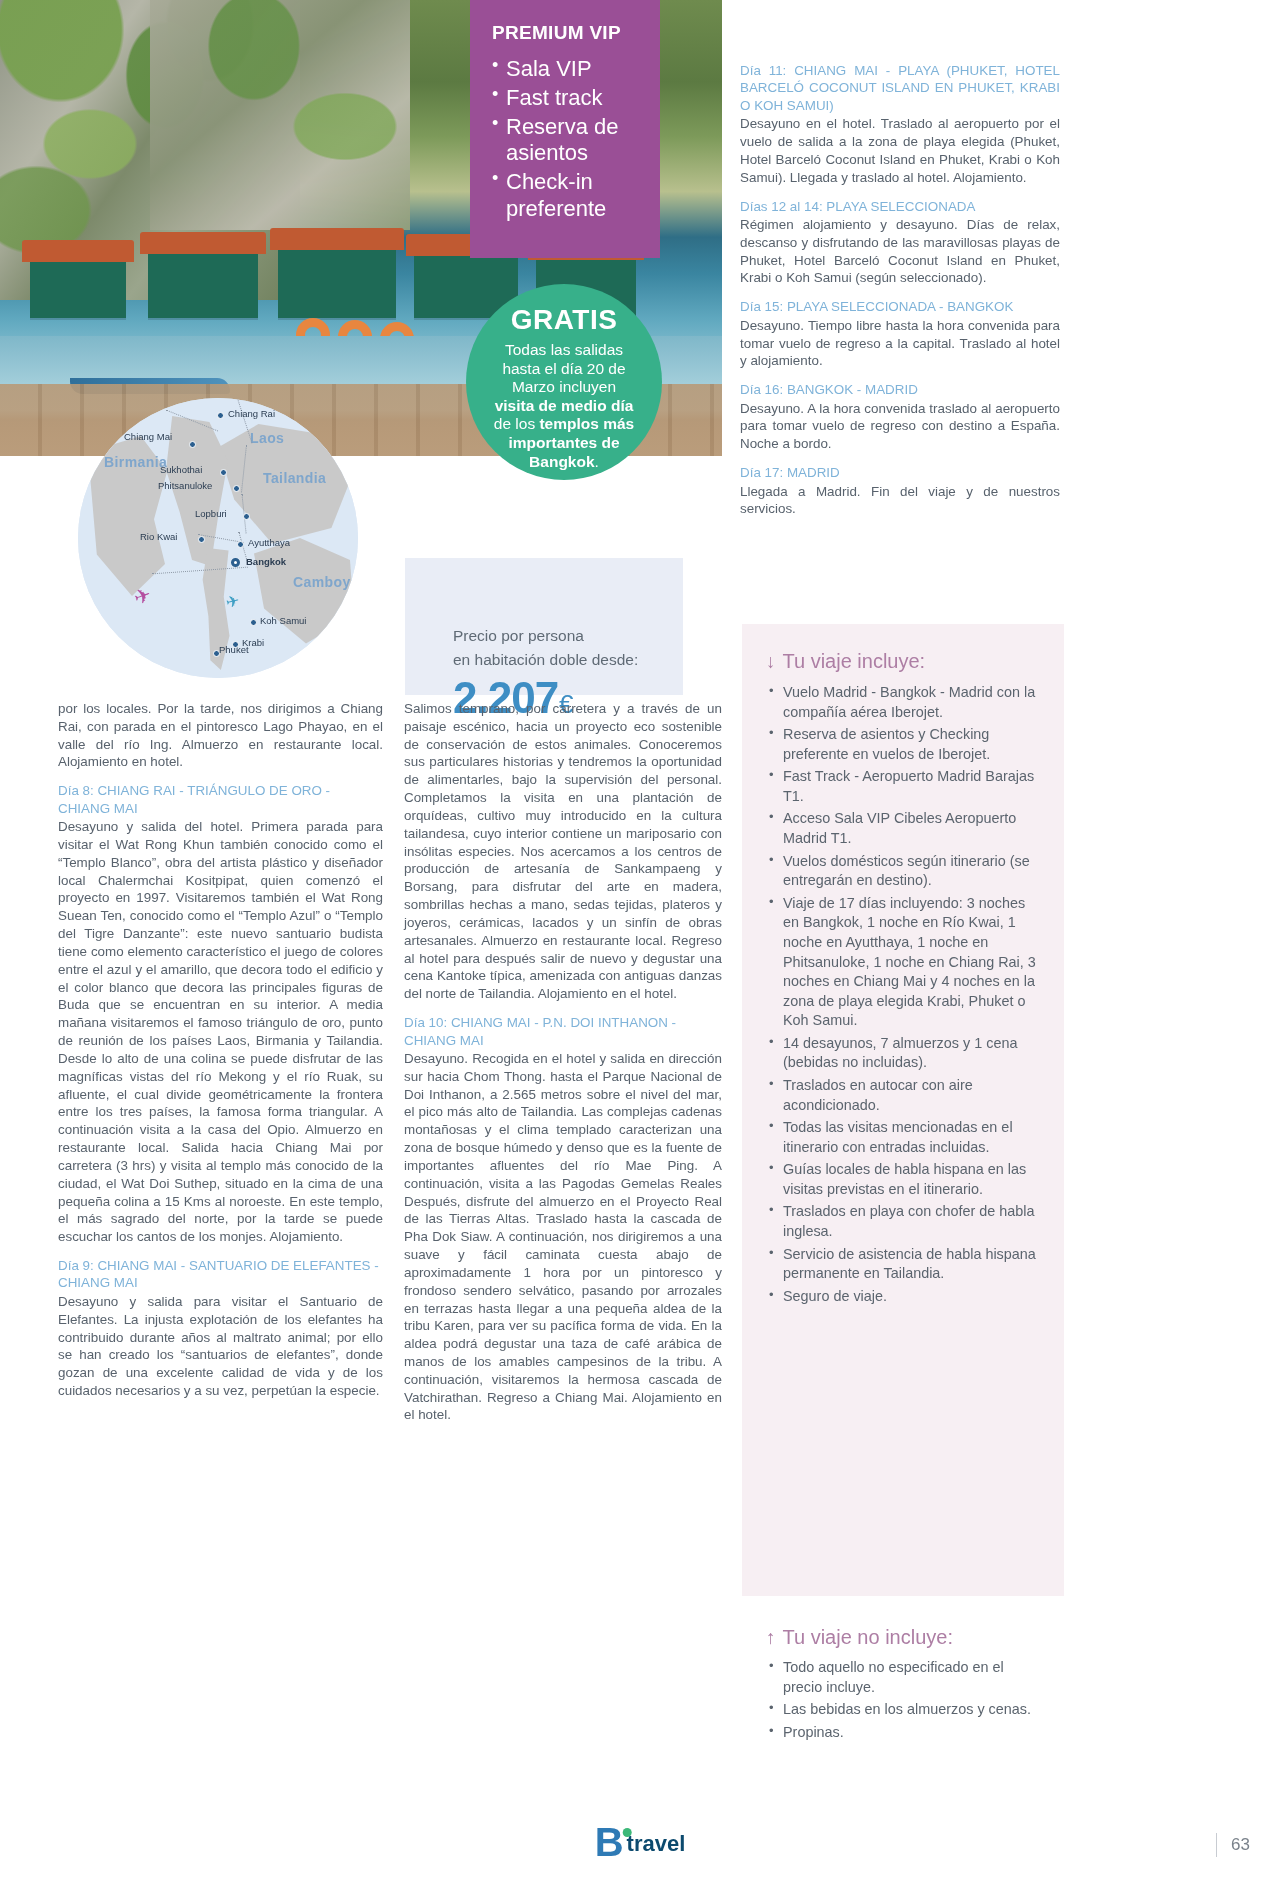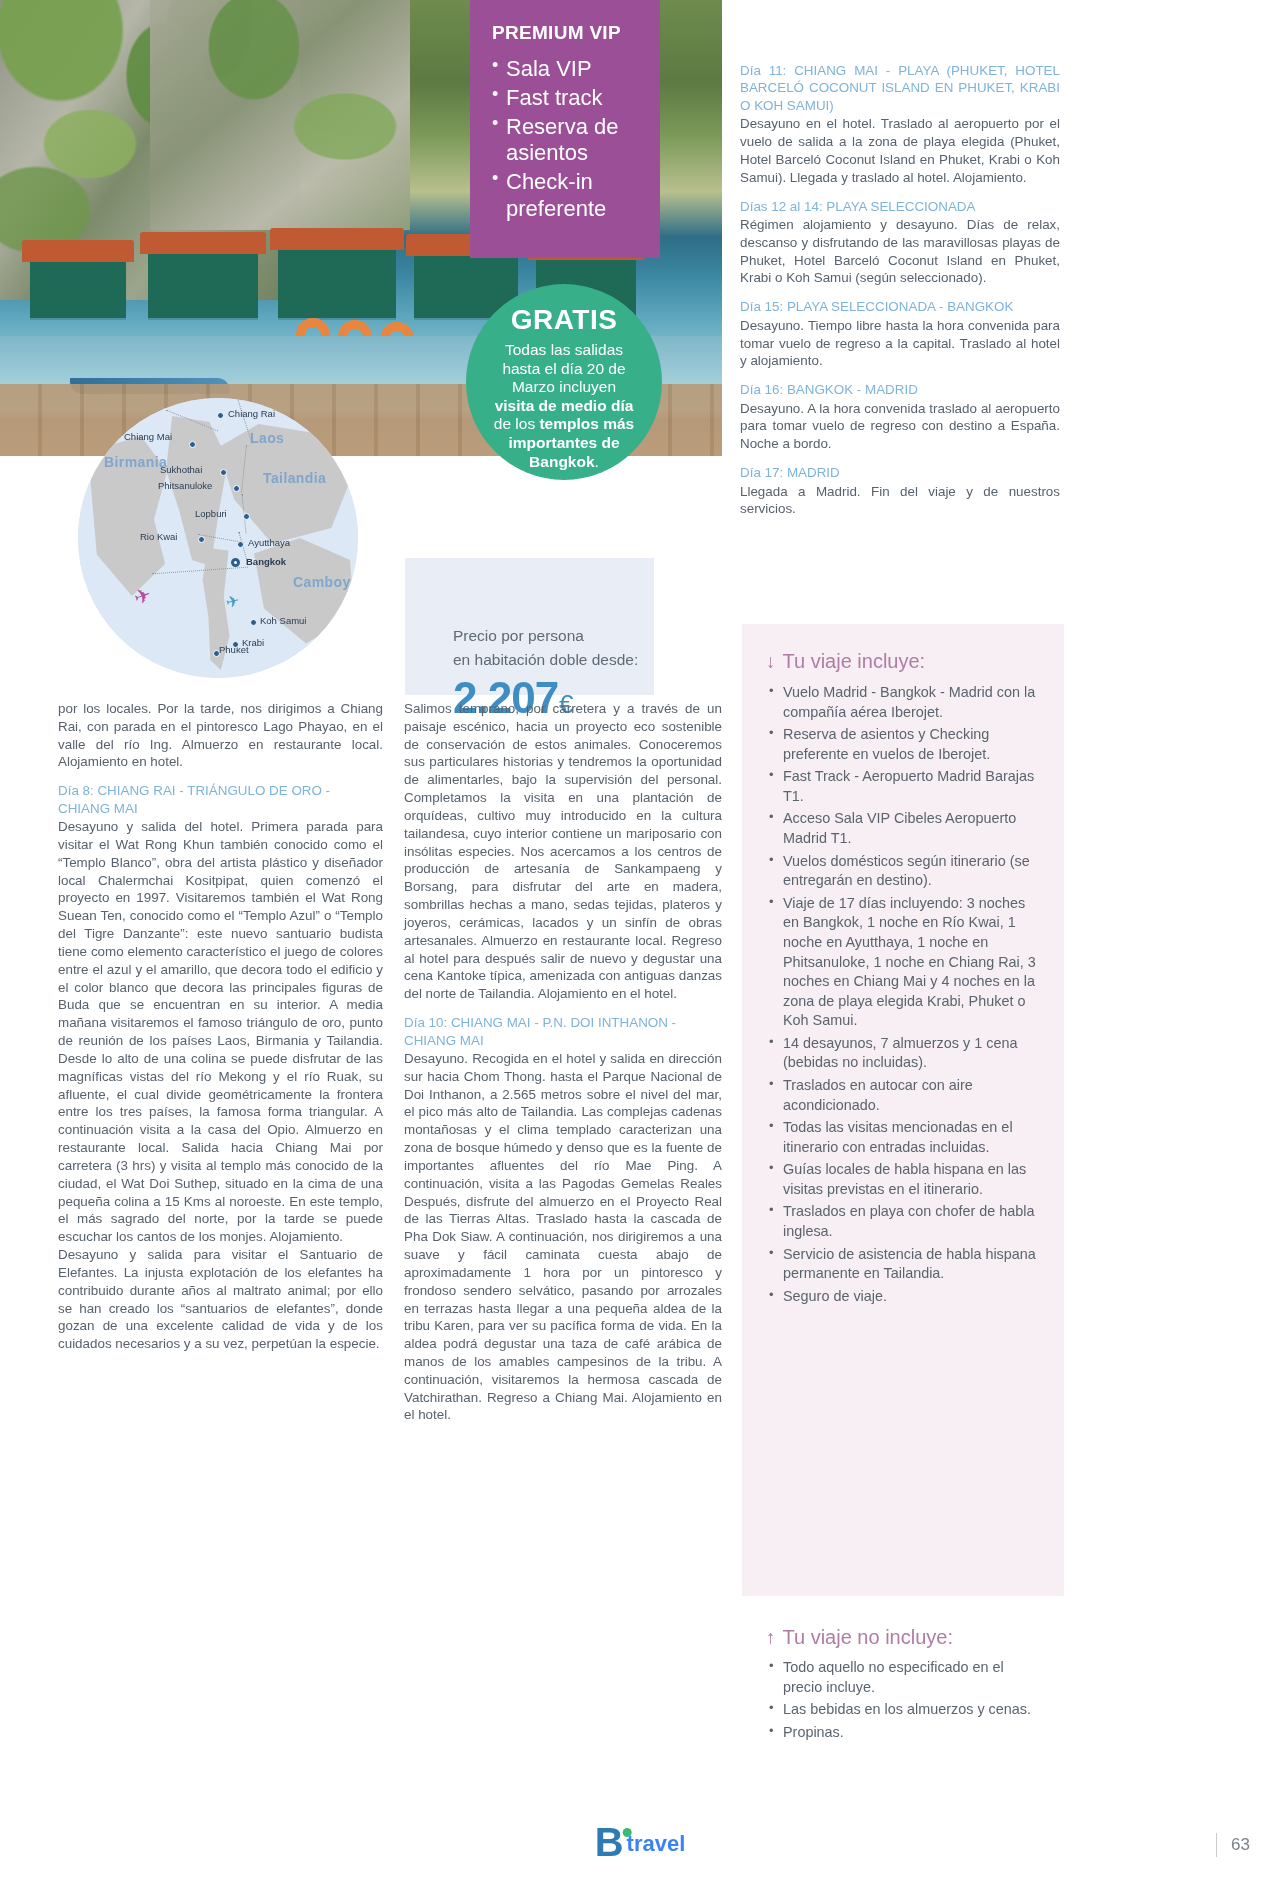--- a/index.html
+++ b/index.html
@@ -87,21 +87,21 @@
     background:#37b08a;
     color:#fff; text-align:center;
     padding-top:22px;
   }
   .gratis-title{ font-size:28px; font-weight:bold; letter-spacing:.5px; line-height:1; margin-bottom:7px;}
   .gratis-body{ font-size:15.5px; line-height:1.2; font-weight:300; padding:0 14px;}
   .gratis-body b{ font-weight:bold; }
 
   
   .pricebox{
-    position:absolute; left:405px; top:558px; width:249px; height:137px;
+    position:absolute; left:405px; top:558px; width:278px; height:137px;
     background:#e9edf6;
     padding:66px 0 8px 48px;
   }
   .price-label{ font-size:15.5px; color:#5f6a75; line-height:1.55; font-weight:300;}
   .price-amount{
     margin-top:4px; font-size:44px; font-weight:bold; color:#3e8ec4; line-height:1;
     letter-spacing:-1px;
   }
   .price-amount .eur{ font-size:26px; font-weight:400; margin-left:1px; }
 
@@ -192,21 +192,21 @@
     display:flex; align-items:flex-end; gap:3px;
   }
   .logo-b{
     position:relative; font-size:40px; font-weight:bold; color:#2e7ab5; line-height:.82;
     font-family:"Liberation Sans", sans-serif;
   }
   .logo-dot{
     position:absolute; right:-8px; top:2px; width:9px; height:9px; border-radius:50%;
     background:#3cb878;
   }
-  .logo-travel{ font-size:22px; font-weight:bold; color:#3b82f6; margin-bottom:2px;}
+  .logo-travel{ font-size:22px; font-weight:bold; color:#0c4a6e; margin-bottom:2px;}
   .pagenum{
     position:absolute; right:30px; bottom:14px; font-size:17px; color:#7a828b;
     padding-left:14px; border-left:1px solid #c8ccd2; height:24px; line-height:24px;
   }
   .flagmark{
     position:absolute; left:8px; top:4px; width:16px; height:11px;
     background:linear-gradient(180deg,#2e7ab5 0 50%,#d9534f 50% 100%);
   }
 </style>
 </head>
@@ -320,20 +320,21 @@
     <span class="city" style="left:164px;top:239px;">Krabi</span>
 
     <div class="plane" style="left:56px;top:188px;color:#b44fa0;transform:rotate(-20deg);">✈</div>
     <div class="plane" style="left:148px;top:196px;color:#3f9fc4;transform:rotate(-14deg);font-size:16px;">✈</div>
   </div>
 
   <div class="col colL">
     <p>por los locales. Por la tarde, nos dirigimos a Chiang Rai, con parada en el pintoresco Lago Phayao, en el valle del río Ing. Almuerzo en restaurante local. Alojamiento en hotel.</p>
     <div class="dayhead">Día 8: CHIANG RAI - TRIÁNGULO DE ORO - CHIANG MAI</div>
     <p>Desayuno y salida del hotel. Primera parada para visitar el Wat Rong Khun también conocido como el “Templo Blanco”, obra del artista plástico y diseñador local Chalermchai Kositpipat, quien comenzó el proyecto en 1997. Visitaremos también el Wat Rong Suean Ten, conocido como el “Templo Azul” o “Templo del Tigre Danzante”: este nuevo santuario budista tiene como elemento característico el juego de colores entre el azul y el amarillo, que decora todo el edificio y el color blanco que decora las principales figuras de Buda que se encuentran en su interior.  A media mañana visitaremos el famoso triángulo de oro, punto de reunión de los países Laos, Birmania y Tailandia. Desde lo alto de una colina se puede disfrutar de las magníficas vistas del río Mekong y el río Ruak, su afluente, el cual divide geométricamente la frontera entre los tres países, la famosa forma triangular. A continuación visita a la casa del Opio.  Almuerzo en restaurante local. Salida hacia Chiang Mai por carretera (3 hrs) y visita al templo más conocido de la ciudad, el Wat Doi Suthep, situado en la cima de una pequeña colina a 15 Kms al noroeste. En este templo, el más sagrado del norte, por la tarde se puede escuchar los cantos de los monjes. Alojamiento.</p>
+    <div class="dayhead">Día 9: CHIANG MAI - SANTUARIO DE ELEFANTES - CHIANG MAI</div>
     <p>Desayuno y salida para visitar el Santuario de Elefantes. La injusta explotación de los elefantes ha contribuido durante años al maltrato animal; por ello se han creado los “santuarios de elefantes”, donde gozan de una excelente calidad de vida y de los cuidados necesarios y a su vez, perpetúan la especie.</p>
   </div>
 
   <div class="col colM">
     <p>Salimos temprano, por carretera y a través de un paisaje escénico, hacia un proyecto eco sostenible de conservación de estos animales. Conoceremos sus particulares historias y tendremos la oportunidad de alimentarles, bajo la supervisión del personal. Completamos la visita en una plantación de orquídeas, cultivo muy introducido en la cultura tailandesa, cuyo interior contiene un mariposario con insólitas especies. Nos acercamos a los centros de producción de artesanía de Sankampaeng y Borsang, para disfrutar del arte en madera, sombrillas hechas a mano, sedas tejidas, plateros y joyeros, cerámicas, lacados y un sinfín de obras artesanales. Almuerzo en restaurante local. Regreso al hotel para después salir de nuevo y degustar una cena Kantoke típica, amenizada con antiguas danzas del norte de Tailandia. Alojamiento en el hotel.</p>
     <div class="dayhead">Día 10: CHIANG MAI - P.N. DOI INTHANON - CHIANG MAI</div>
     <p>Desayuno.  Recogida en el hotel y salida en dirección sur hacia Chom Thong. hasta el Parque Nacional de Doi Inthanon, a 2.565 metros sobre el nivel del mar, el pico más alto de Tailandia. Las complejas cadenas montañosas y el clima templado caracterizan una zona de bosque húmedo y denso que es la fuente de importantes afluentes del río Mae Ping. A continuación, visita a las Pagodas Gemelas Reales Después, disfrute del almuerzo en el Proyecto Real de las Tierras Altas. Traslado hasta la cascada de Pha Dok Siaw. A continuación, nos dirigiremos a una suave y fácil caminata cuesta abajo de aproximadamente 1 hora por un pintoresco y frondoso sendero selvático, pasando por arrozales en terrazas hasta llegar a una pequeña aldea de la tribu Karen, para ver su pacífica forma de vida. En la aldea podrá degustar una taza de café arábica de manos de los amables campesinos de la tribu. A continuación, visitaremos la hermosa cascada de Vatchirathan.  Regreso a Chiang Mai.  Alojamiento en el hotel.</p>
   </div>
 
   <div class="col colR">

